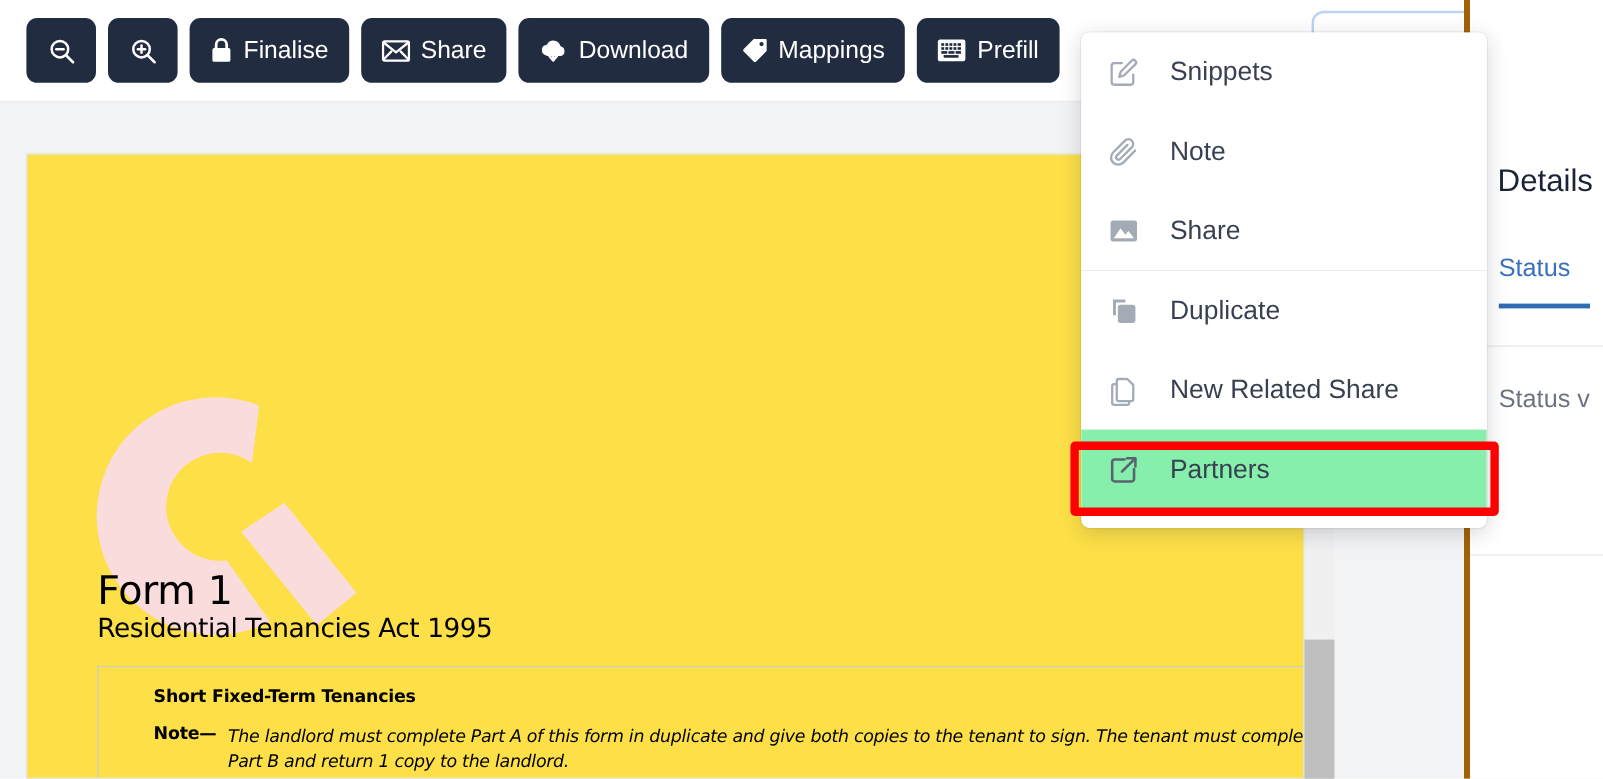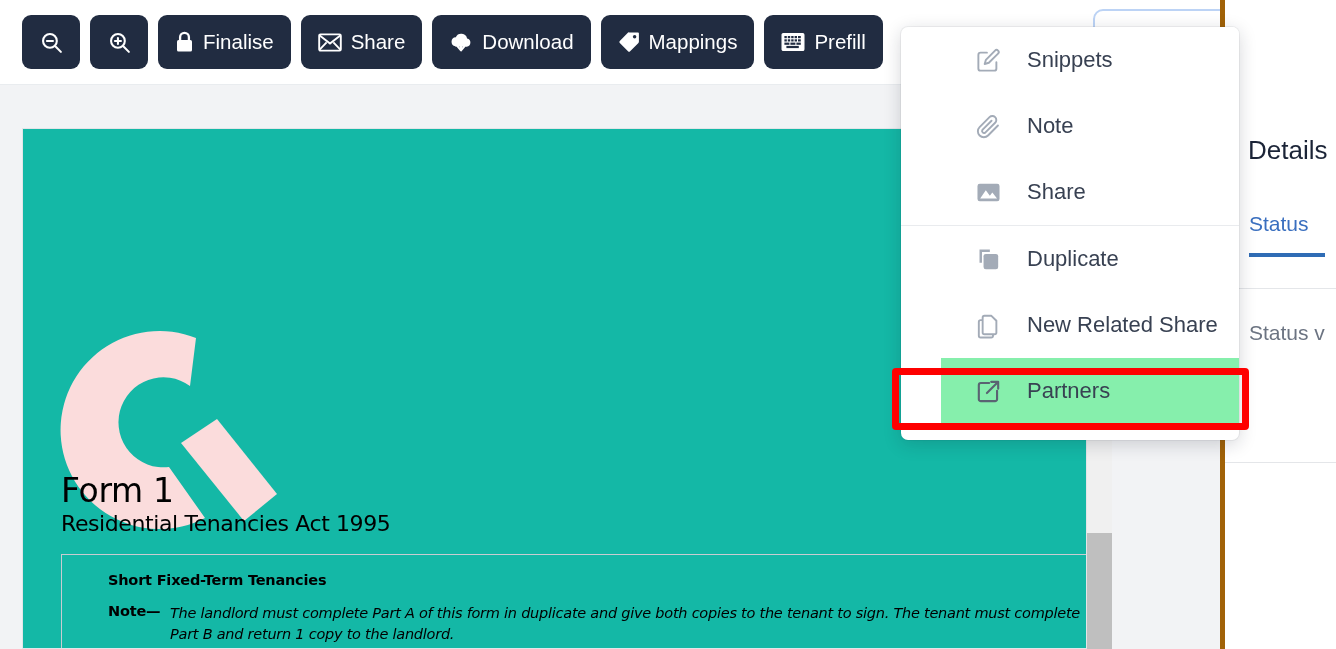--- a/index.html
+++ b/index.html
@@ -39,22 +39,23 @@
 
   
   .main {
     position: absolute; left: 0; top: 85px; width: 1336px; height: 564px;
     background: #f2f3f5;
   }
 
   
   .doc-card {
     position: absolute; left: 22px; top: 43px; width: 1065px; height: 521px;
-    background: #14b8a6; border: 1px solid #e3e5e8;
+    background: #fde047; border: 1px solid #e3e5e8;
     overflow: hidden;
+    padding-left: 20px;
   }
   .doc-inner { position: relative; padding: 38px 0 0 38px; }
 
   .form-title {
     font-family: "DejaVu Sans", sans-serif;
     font-size: 33px; color: #000; font-weight: 400; letter-spacing: -0.3px;
   }
   .form-subtitle {
     font-family: "DejaVu Sans", sans-serif;
     font-size: 22px; color: #000; font-weight: 400;
@@ -128,21 +129,21 @@
 
   
   .menu {
     position: absolute; left: 901px; top: 27px; width: 338px; height: 413px;
     background: #ffffff; border-radius: 7px;
     box-shadow: 0 4px 18px rgba(20,28,45,0.18), 0 0 0 1px rgba(20,28,45,0.05);
     overflow: hidden; z-index: 40;
   }
   .mitem {
     display: flex; align-items: center; height: 66px;
-    padding-left: 32px; cursor: pointer; background: #ffffff; margin-left: 40px;
+    padding-left: 20px; cursor: pointer; background: #ffffff;
   }
   .mitem.highlight { background: #86efac; }
   .micon {
     width: 30px; height: 30px; flex: none; margin-right: 24px;
     display: flex; align-items: center; justify-content: center;
     color: #9aa2ae;
   }
   .mlabel { font-size: 22px; color: #384152; white-space: nowrap; }
   .mdivider { height: 1px; background: #e9ebee; margin: 0; }
 

